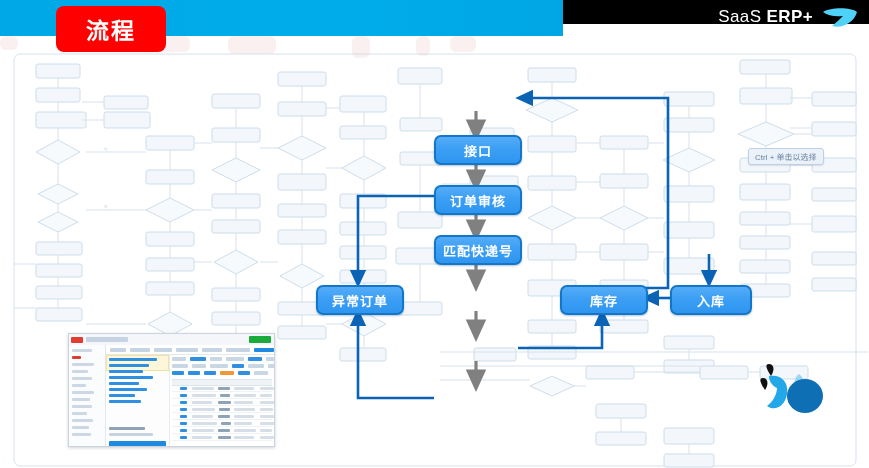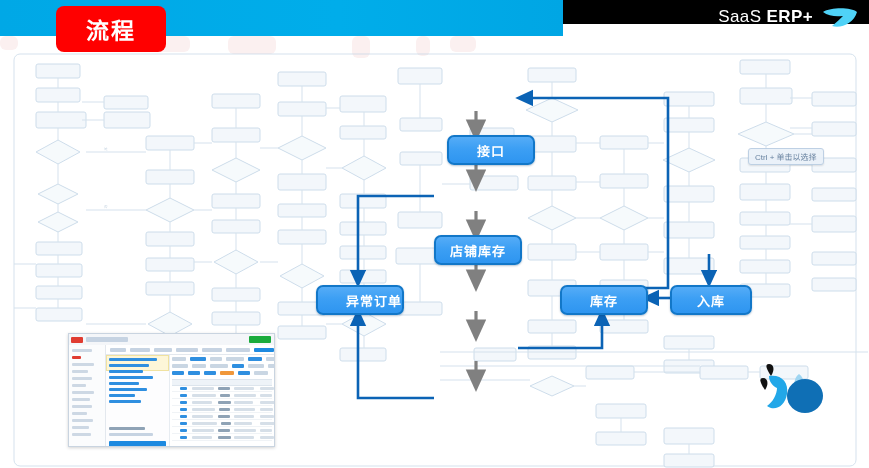--- a/index.html
+++ b/index.html
@@ -298,28 +298,31 @@
       <path d="M518 312 H602 V281" marker-end="url(#ab)"></path>
 
       <path d="M644 252 H668 V62 H524" marker-end="url(#ab)"></path>
 
       <path d="M709 218 V243" marker-end="url(#ab)"></path>
 
       <path d="M670 262 H650" marker-end="url(#ab)"></path>
     </g>
   </svg>
 
-  <div class="node" style="left:447px;top:99px;width:84px;height:26px;justify-content:center;">
+  <div class="node" style="left:434px;top:99px;width:84px;height:26px;justify-content:center;">
     <span>接口</span>
   </div>
+  <div class="node" style="left:434px;top:149px;width:84px;height:26px;">
+    <span>订单审核</span>
+  </div>
   <div class="node" style="left:434px;top:199px;width:84px;height:26px;">
-    <span>店铺库存</span>
-  </div>
-
-  <div class="node" style="left:316px;top:249px;width:84px;height:26px;justify-content:flex-end;">
+    <span>匹配快递号</span>
+  </div>
+
+  <div class="node" style="left:316px;top:249px;width:84px;height:26px;">
     <span>异常订单</span>
   </div>
   <div class="node" style="left:560px;top:249px;width:84px;height:26px;">
     <span>库存</span>
   </div>
   <div class="node" style="left:670px;top:249px;width:78px;height:26px;">
     <span>入库</span>
   </div>
 
   <div class="tooltip" style="left:748px;top:112px;text-align:center;">

